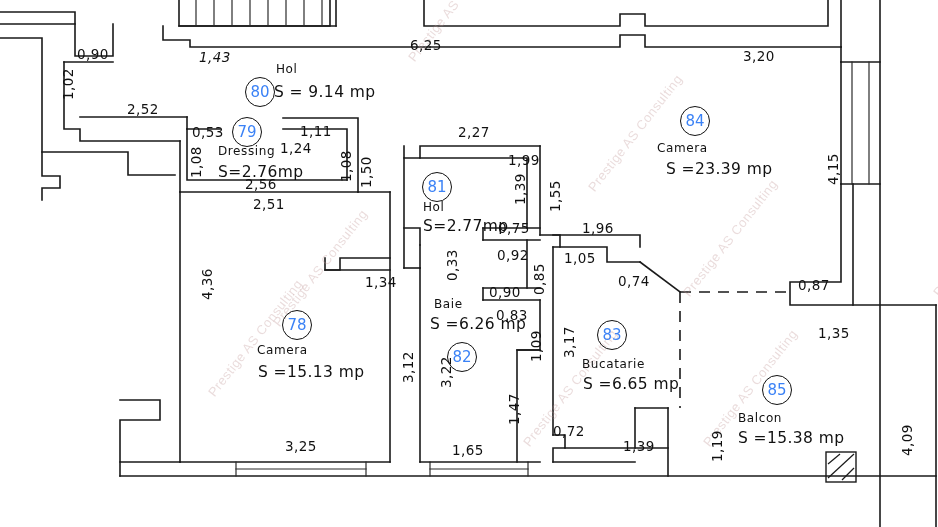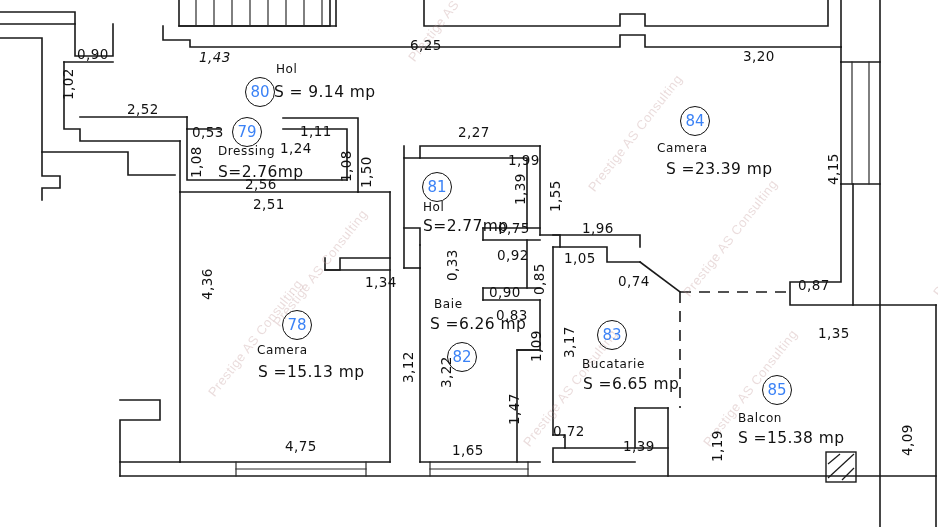--- a/index.html
+++ b/index.html
@@ -275,21 +275,21 @@
   <div class="lbl dim" style="left:498px; top:222px;">0,75</div>
   <div class="lbl dim" style="left:582px; top:222px;">1,96</div>
   <div class="lbl dim" style="left:497px; top:249px;">0,92</div>
   <div class="lbl dim" style="left:564px; top:252px;">1,05</div>
   <div class="lbl dim" style="left:618px; top:275px;">0,74</div>
   <div class="lbl dim" style="left:798px; top:279px;">0,87</div>
   <div class="lbl dim" style="left:365px; top:276px;">1,34</div>
   <div class="lbl dim" style="left:489px; top:286px;">0,90</div>
   <div class="lbl dim" style="left:496px; top:309px;">0,83</div>
   <div class="lbl dim" style="left:818px; top:327px;">1,35</div>
-  <div class="lbl dim" style="left:285px; top:440px;">4,75</div>
+  <div class="lbl dim" style="left:285px; top:440px;">3,25</div>
   <div class="lbl dim" style="left:452px; top:444px;">1,65</div>
   <div class="lbl dim" style="left:553px; top:425px;">0,72</div>
   <div class="lbl dim" style="left:623px; top:440px;">1,39</div>
 
   <div class="lbl dim-v" style="left:62px;  top:100px;">1,02</div>
   <div class="lbl dim-v" style="left:190px; top:178px;">1,08</div>
   <div class="lbl dim-v" style="left:340px; top:182px;">1,08</div>
   <div class="lbl dim-v" style="left:360px; top:188px;">1,50</div>
   <div class="lbl dim-v" style="left:514px; top:205px;">1,39</div>
   <div class="lbl dim-v" style="left:549px; top:212px;">1,55</div>

